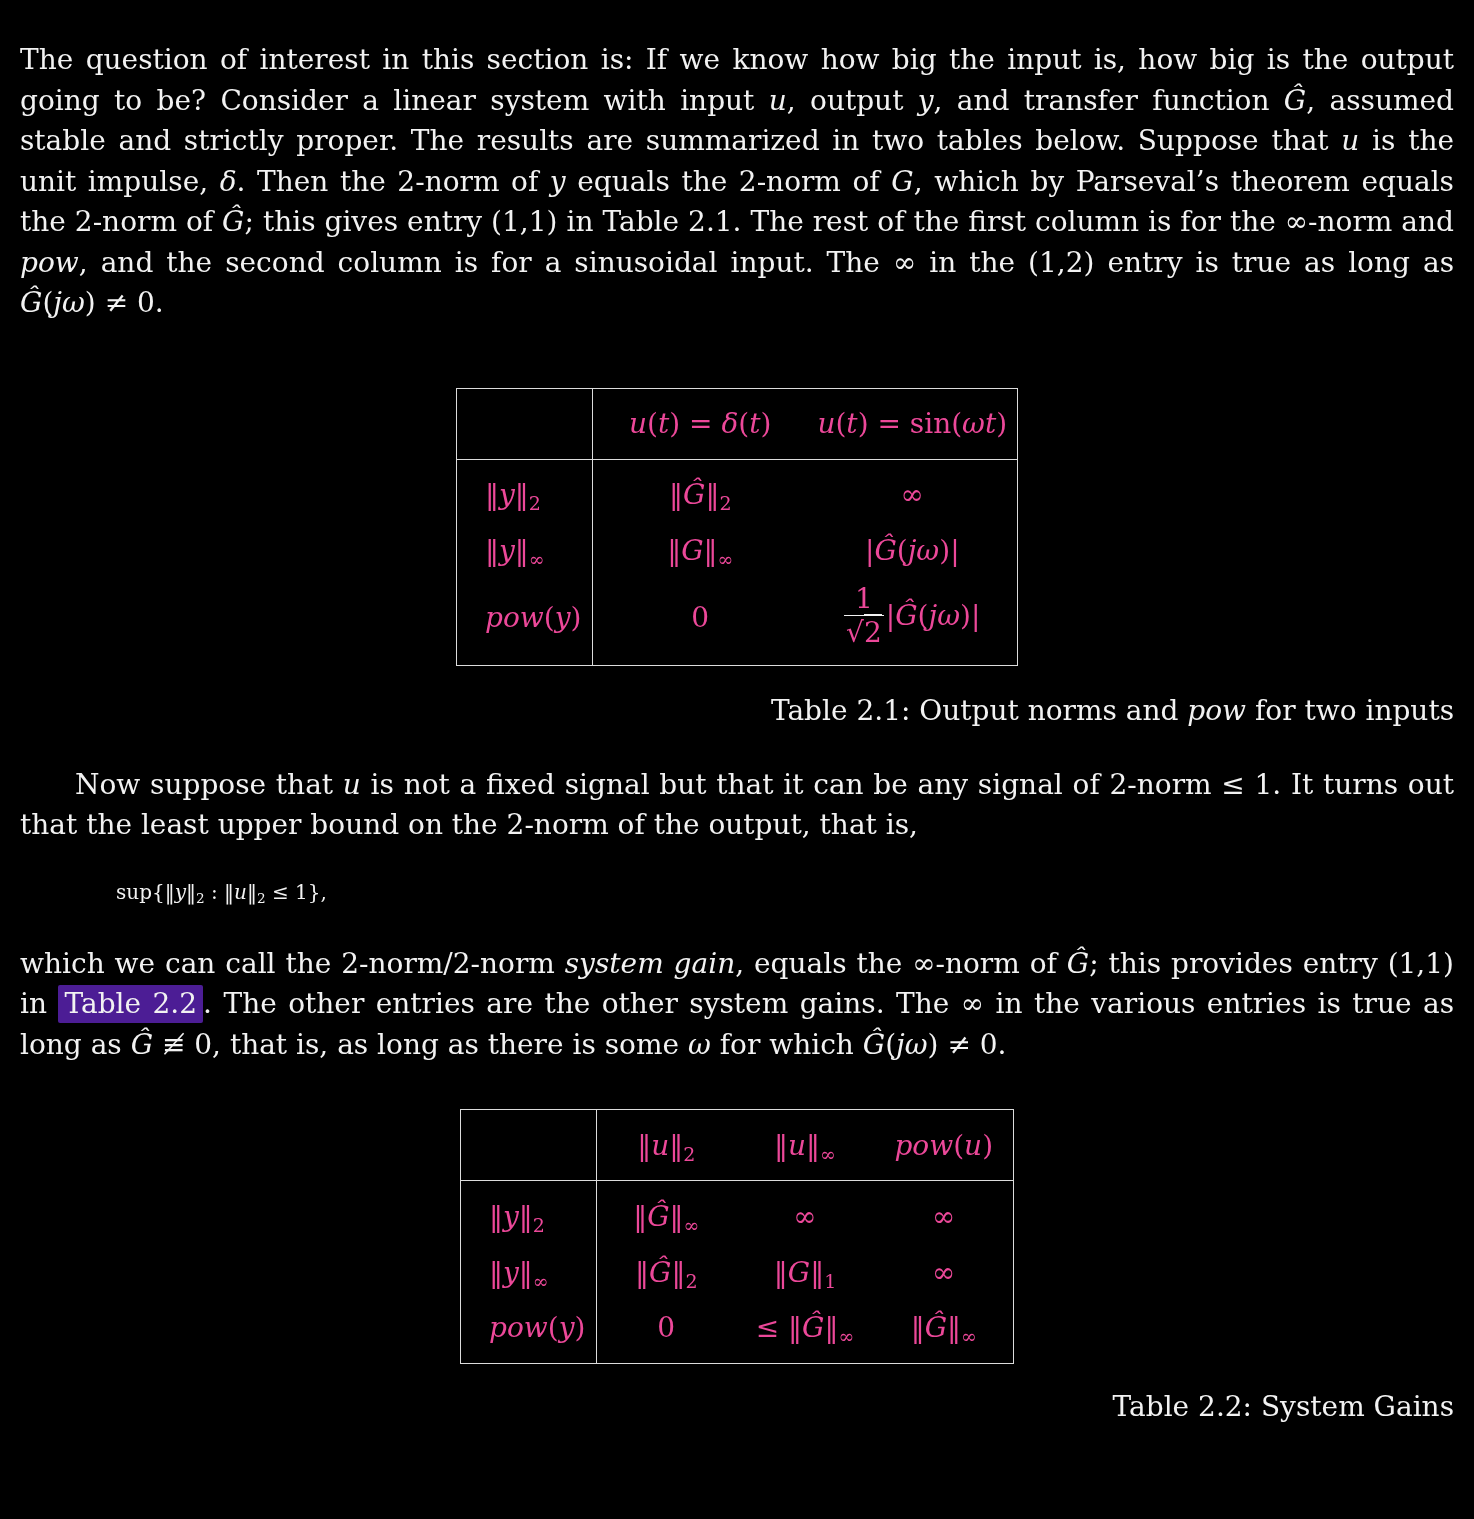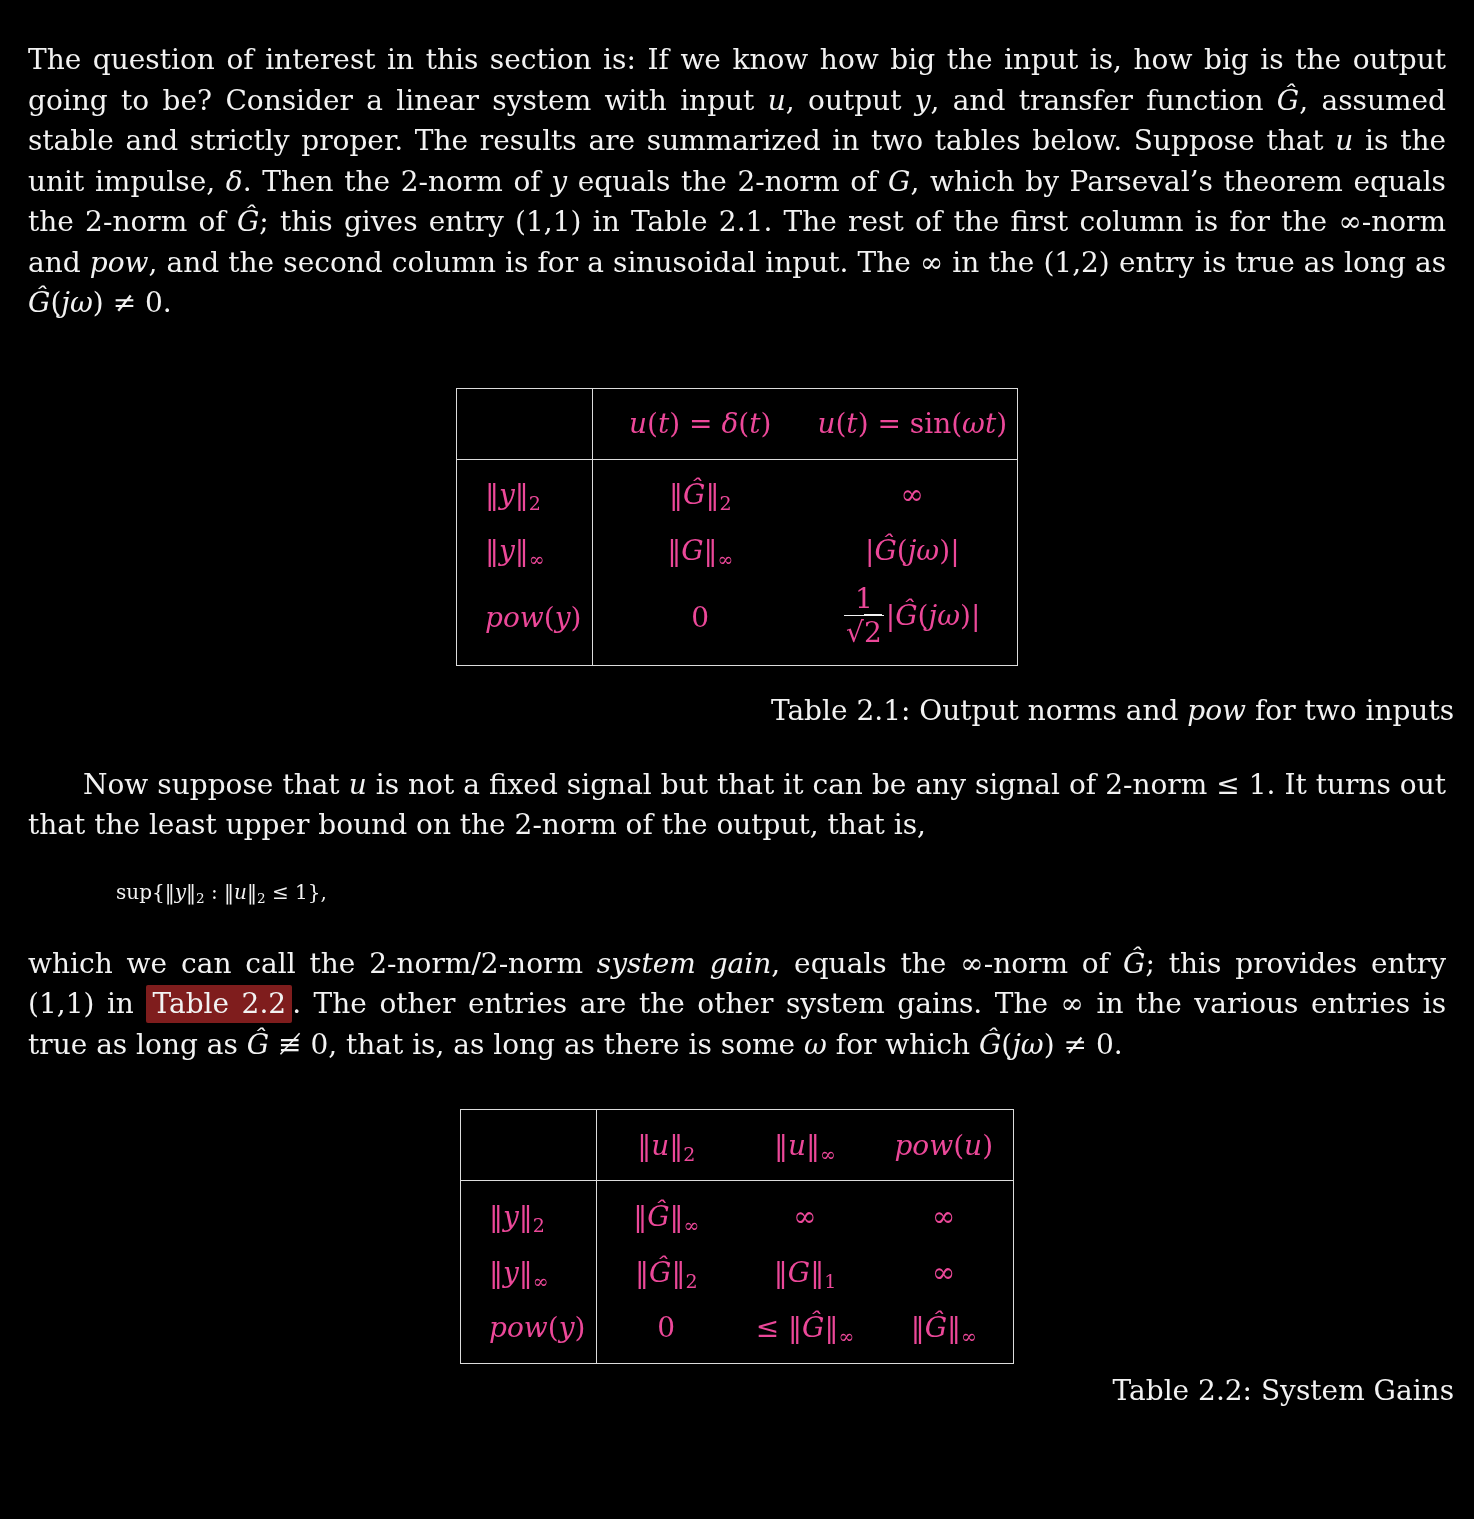--- a/index.html
+++ b/index.html
@@ -25,30 +25,30 @@
     font-weight: bold;
     letter-spacing: 0.5px;
   }
   .sec-num { display: inline-block; margin-right: 48px; }
 
   
   p.body-text {
     font-size: 28px;
     line-height: 40.5px;
     text-align: justify;
-    margin: 8px;
+    margin: 0;
   }
   p.para1 { margin-top: 34px; }
   p.para2 { margin-top: 38px; text-indent: 55px; }
   p.para3 { margin-top: 40px; }
   i { font-style: italic; }
   sub { font-size: 0.68em; vertical-align: -0.3em; line-height: 0; }
 
   .table-link {
-    background: #7f1d1d;
+    background: #4c1d95;
     padding: 2px 6px 3px 6px;
     border-radius: 2px;
     cursor: pointer;
   }
 
   
   .equation {
     font-size: 20px;
     margin: 34px 0 0 96px;
   }
@@ -92,21 +92,21 @@
   .fnum { display: block; padding: 0 2px; }
   .fden { display: block; border-top: 1.6px solid #f2f2f2; padding: 1px 2px 0 2px; }
   .sq { border-top: 1.6px solid #f2f2f2; padding-top: 1px; }
 
   
   .caption {
     font-size: 28px;
     text-align: right;
     margin-top: 28px;
   }
-  .caption.cap2 { margin-top: 10px; }
+  .caption.cap2 { margin-top: 26px; }
 </style>
 </head>
 <body>
 
 <div class="page">
 
 
   <p class="body-text para1">The question of interest in this section is: If we know how big the input is, how big is the output going to be? Consider a linear system with input <i>u</i>, output <i>y</i>, and transfer function <i>Ĝ</i>, assumed stable and strictly proper. The results are summarized in two tables below. Suppose that <i>u</i> is the unit impulse, <i>δ</i>. Then the 2-norm of <i>y</i> equals the 2-norm of <i>G</i>, which by Parseval’s theorem equals the 2-norm of <i>Ĝ</i>; this gives entry (1,1) in Table 2.1. The rest of the first column is for the ∞-norm and <i>pow</i>, and the second column is for a sinusoidal input. The ∞ in the (1,2) entry is true as long as <i>Ĝ</i>(<i>jω</i>) ≠ 0.</p>
 
   <table class="mtable t1">

